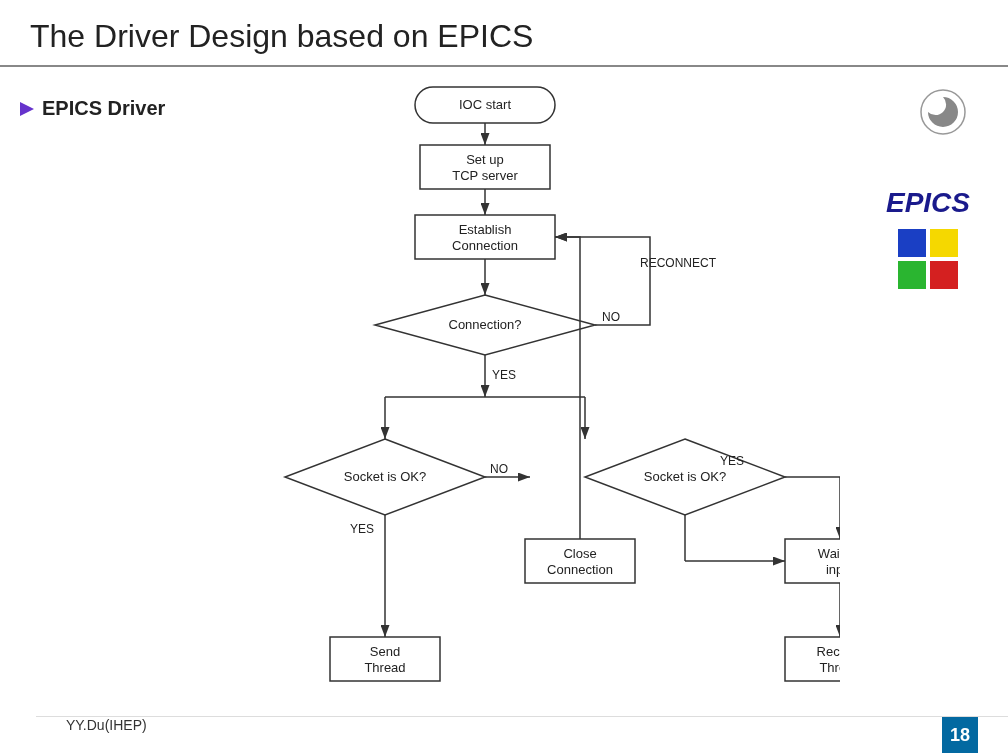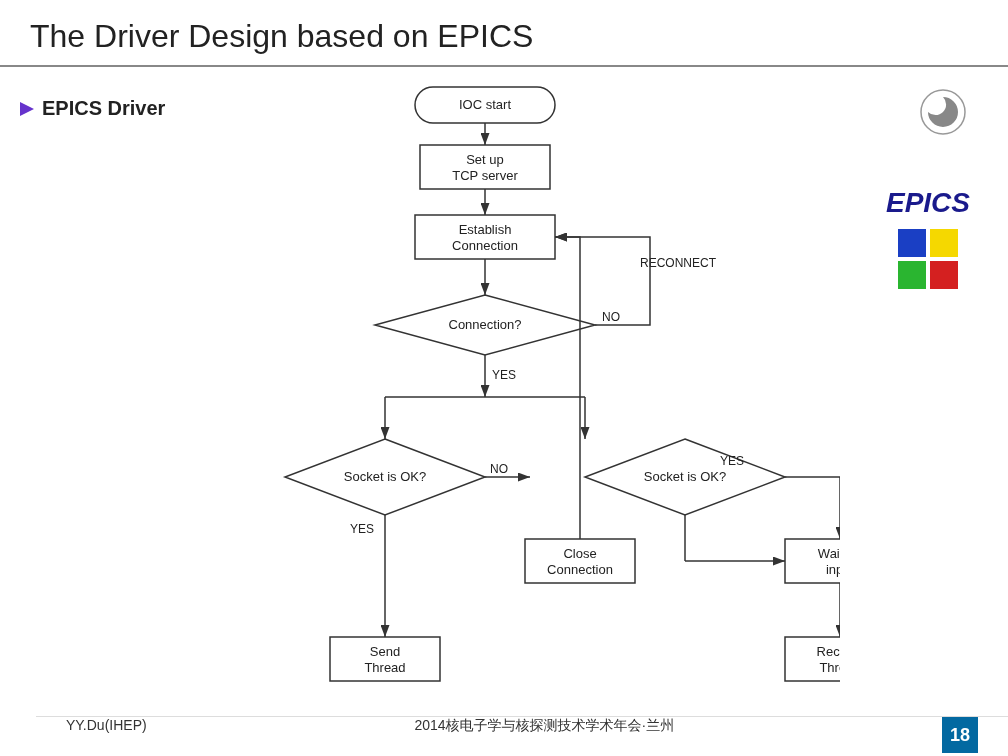--- a/index.html
+++ b/index.html
@@ -294,15 +294,14 @@
         <div class="epics-square" style="background:#2ab530;"></div>
         <div class="epics-square" style="background:#d42020;"></div>
       </div>
     </div>
   </div>
 
 </div>
 
 <div class="footer">
   <span class="footer-left">YY.Du(IHEP)</span>
-  <span class="footer-center">2014核电子学与核探测技术学术年会·兰州</span>
   <div class="footer-right">18</div>
 </div>
 
 </body></html>

